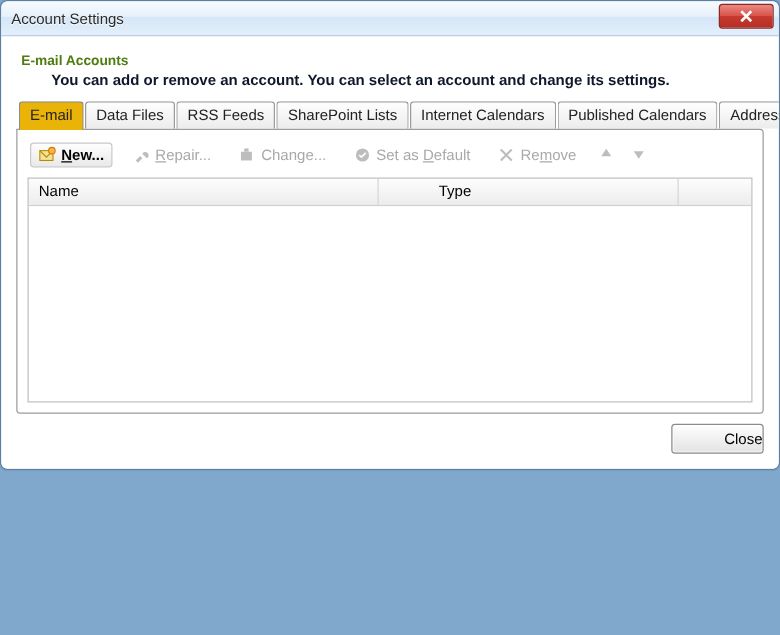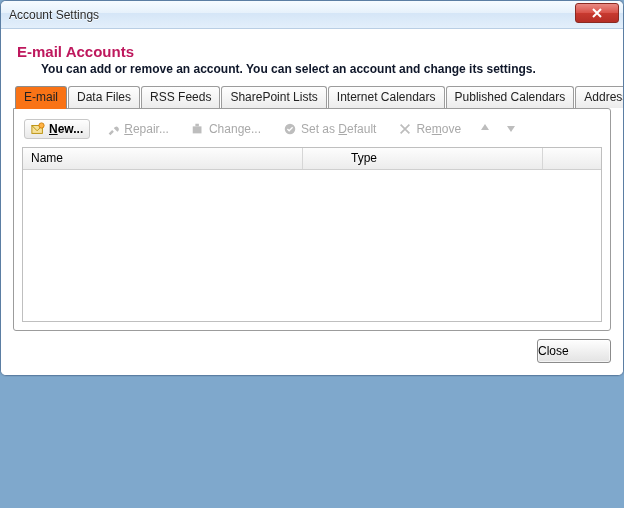--- a/index.html
+++ b/index.html
@@ -43,21 +43,21 @@
     color: #fff; font-weight: bold;
     cursor: pointer;
   }
   .close-btn svg { width: 12px; height: 12px; }
   .client {
     flex: 1;
     padding: 10px 12px 12px 12px;
     display: flex; flex-direction: column;
     background: #fff;
   }
-  .heading { font-weight: bold; font-size: 15px; color: #be185d; margin: 4px 0 2px 4px; }
+  .heading { font-weight: bold; font-size: 11px; color: #4d7c0f; margin: 4px 0 2px 4px; }
   .subtext { color: #0f172a; margin: 0 0 10px 28px; font-weight: bold; }
 
   .tabstrip {
     display: flex;
     align-items: flex-end;
     height: 22px;
     padding-left: 2px;
   }
   .tab {
     padding: 3px 8px 4px 8px;
@@ -65,21 +65,21 @@
     border-bottom: none;
     border-radius: 3px 3px 0 0;
     background: linear-gradient(to bottom, #fefefe, #ececec);
     margin-right: 1px;
     cursor: pointer;
     position: relative;
     color: #222;
     white-space: nowrap;
   }
   .tab.active {
-    background: #f97316;
+    background: #eab308;
     border-color: #8c8c8c;
     z-index: 3;
     padding-bottom: 5px;
     top: 1px;
     margin-top: 10px;
   }
   .tabpanel {
     border: 1px solid #9c9c9c;
     flex: 1;
     background: #fff;
@@ -141,21 +141,21 @@
   .footer {
     display: flex; justify-content: flex-end;
     padding-top: 8px;
   }
   .btn {
     min-width: 74px; height: 24px;
     border: 1px solid #8b8b8b;
     border-radius: 3px;
     background: linear-gradient(to bottom, #fefefe, #e3e3e3);
     cursor: pointer;
-    display: flex; align-items: center; justify-content: flex-start;
+    display: flex; align-items: center; justify-content: flex-end;
     box-shadow: 0 0 0 1px rgba(255,255,255,0.6) inset;
   }
 </style>
 </head>
 <body>
 
 <div class="window">
 
   <div class="titlebar">
     <span class="title">Account Settings</span>

